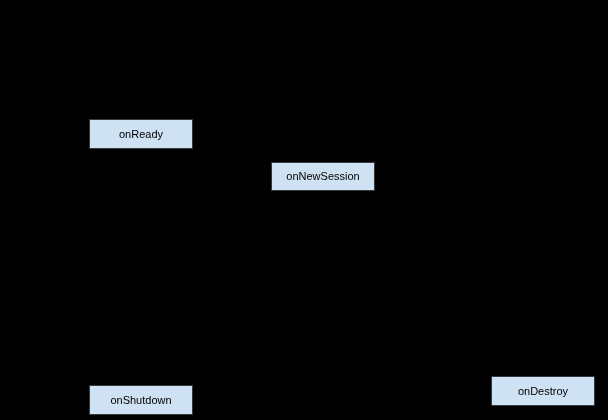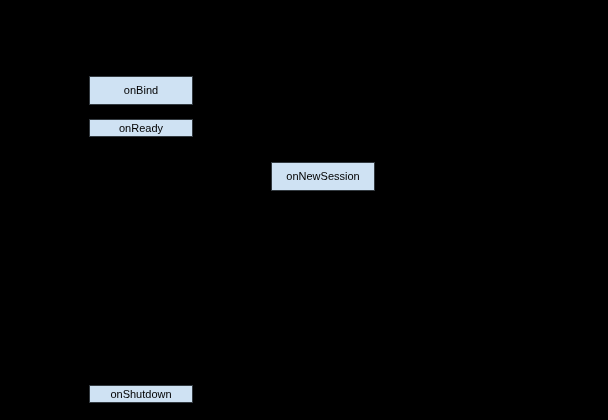--- a/index.html
+++ b/index.html
@@ -15,21 +15,21 @@
   }
   .diagram {
     position: relative;
     width: 608px;
     height: 420px;
     background: var(--background, #000);
   }
   .node {
     position: absolute;
     width: 104px;
-    height: 18px;
+    height: 30px;
     box-sizing: border-box;
     background: var(--node_fill, #cfe2f3);
     border: 1px solid var(--node_border, #333a40);
     color: var(--node_text, #000);
     font-size: 11px;
     display: flex;
     align-items: center;
     justify-content: center;
     text-align: center;
     line-height: 1;
@@ -42,24 +42,24 @@
   .pos-oncreate     { left: 491px; top: 204px; height: 29px; }
   .pos-onshow       { left: 491px; top: 251px; }
   .pos-onhide       { left: 491px; top: 299px; height: 29px; }
   .pos-onshutdown   { left: 89px;  top: 376px; margin-top: 9px; }
   .pos-ondestroy    { left: 491px; top: 376px; }
 </style>
 </head>
 <body>
 
 <div class="diagram">
-  <div class="node pos-onbind">onBind</div>
 
   <div class="node pos-onready">onReady</div>
 
   <div class="node pos-onnewsession">onNewSession</div>
 
 
 
 
   <div class="node pos-onshutdown">onShutdown</div>
 
+  <div class="node pos-ondestroy">onDestroy</div>
 </div>
 
 </body></html>

